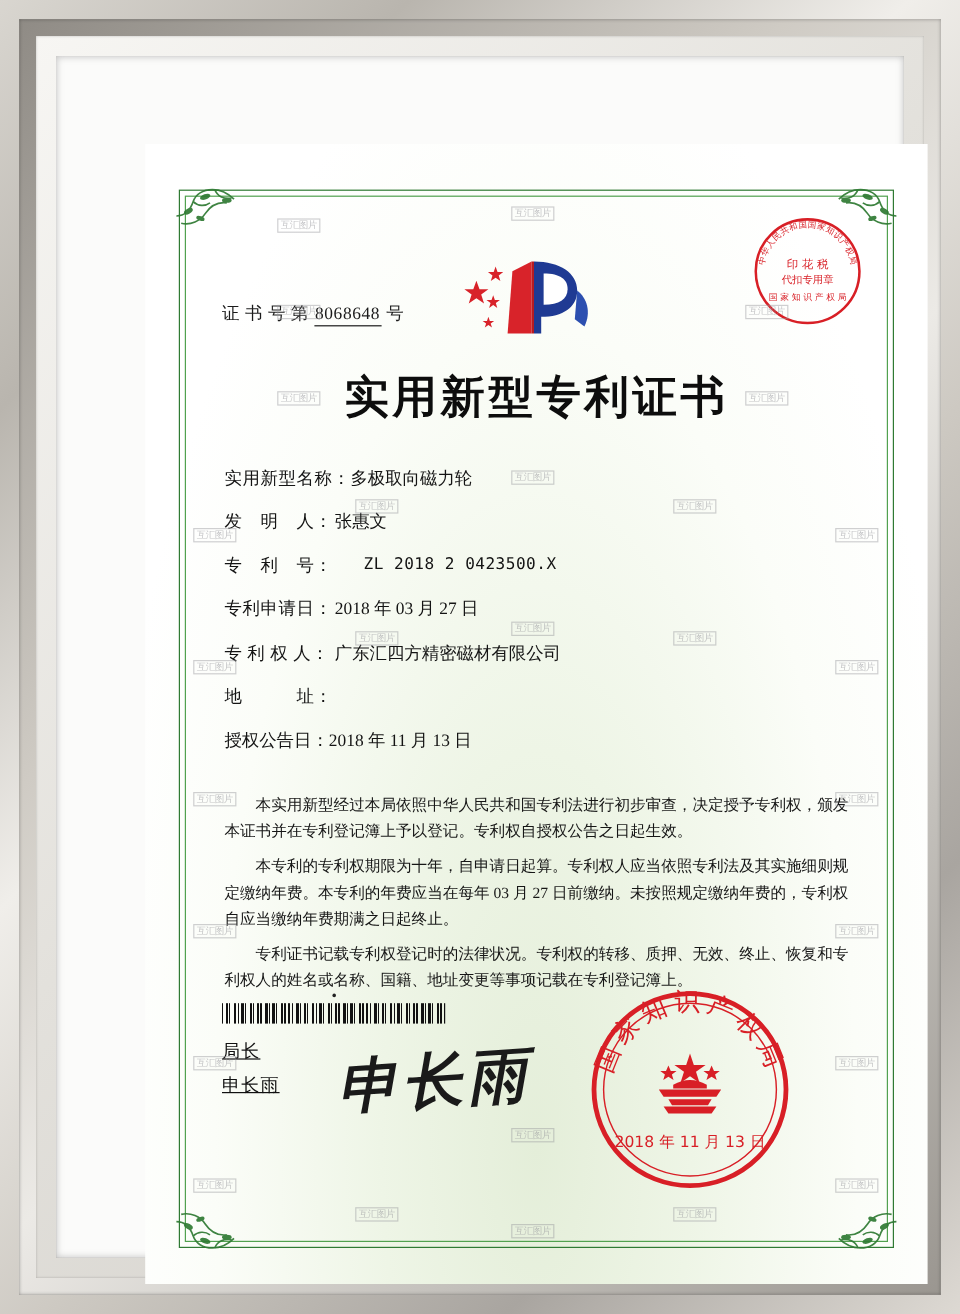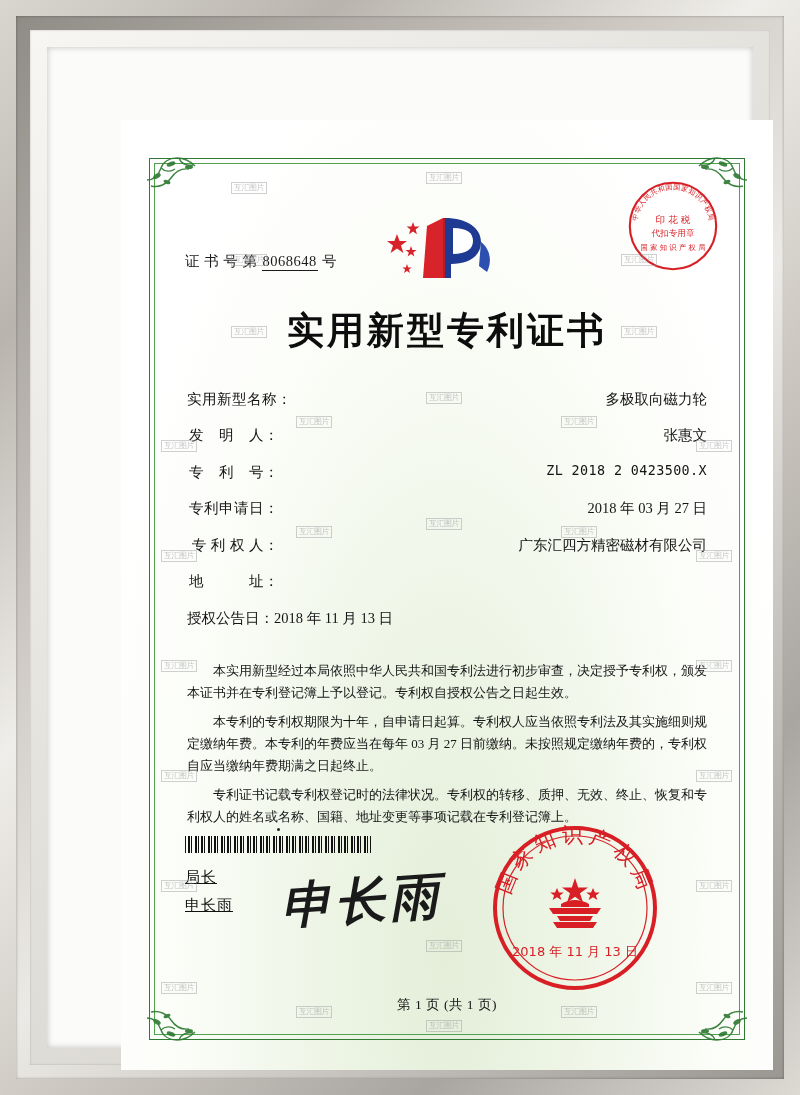--- a/index.html
+++ b/index.html
@@ -115,21 +115,20 @@
   }
 
   
   .fields {
     position: absolute;
     left: 66px; top: 268px;
     width: 520px;
     font-size: 14.5px;
     color: #141414;
     line-height: 1.55;
-    text-align: right;
   }
   .row {
     display: flex;
     margin-bottom: 14px;
     align-items: flex-start;
   }
   .row .lbl {
     flex: 0 0 92px;
     white-space: nowrap;
     letter-spacing: 0.5px;
@@ -407,21 +406,20 @@
           <polygon points="70,68 72,72.6 76.8,72.6 72.9,75.4 74.3,80 70,77.2 65.7,80 67.1,75.4 63.2,72.6 68,72.6"></polygon>
           <polygon points="106,68 108,72.6 112.8,72.6 108.9,75.4 110.3,80 106,77.2 101.7,80 103.1,75.4 99.2,72.6 104,72.6"></polygon>
           <path d="M62 88 h52 l-4 6 h-44 z"></path>
           <path d="M70 96 h36 l-3 5 h-30 z"></path>
           <path d="M74 84 q14 -8 28 0 v3 h-28 z"></path>
           <path d="M66 102 h44 l-4 6 h-36 z"></path>
         </g>
         <text x="88" y="136" font-size="13" fill="#d81f26" text-anchor="middle" font-family="'DejaVu Sans',sans-serif">2018 年 11 月 13 日</text>
       </svg>
 
-      <div class="page-footer">第 1 页 (共 1 页)</div>
 
       <div class="wm" style="left:40px;  top:320px;">互汇图片</div>
       <div class="wm" style="left:175px; top:296px;">互汇图片</div>
       <div class="wm" style="left:305px; top:272px;">互汇图片</div>
       <div class="wm" style="left:440px; top:296px;">互汇图片</div>
       <div class="wm" style="left:575px; top:320px;">互汇图片</div>
 
       <div class="wm" style="left:40px;  top:430px;">互汇图片</div>
       <div class="wm" style="left:175px; top:406px;">互汇图片</div>
       <div class="wm" style="left:305px; top:398px;">互汇图片</div>

